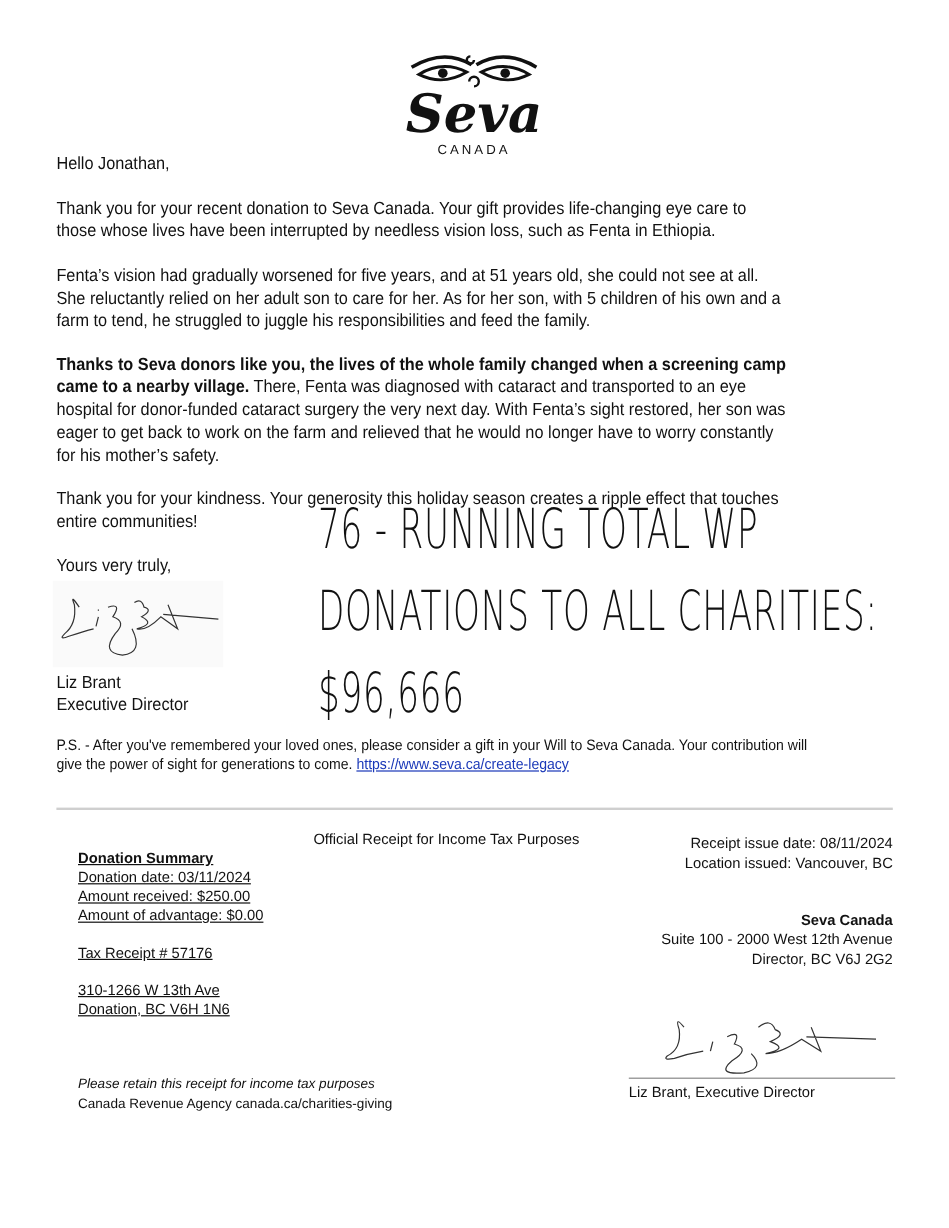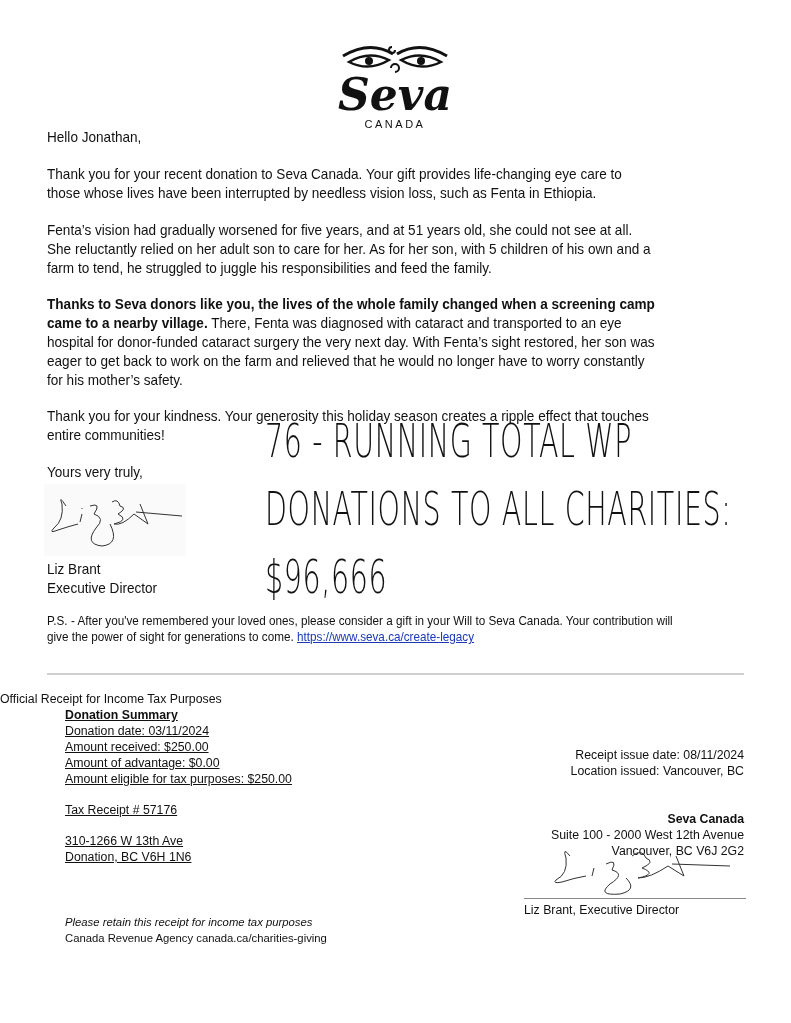--- a/index.html
+++ b/index.html
@@ -81,47 +81,46 @@
 <div class="abs hand" style="left:265px; top:484px; font-size:46px; line-height:50px;">DONATIONS TO ALL CHARITIES:</div>
 <div class="abs hand" style="left:265px; top:552px; font-size:46px; line-height:50px;">$96,666</div>
 
 <div class="abs" style="left:47px; top:613px; width:760px; font-size:12.6px; line-height:16px; transform:scaleX(0.93); transform-origin:left top; white-space:nowrap;">
   <p class="p">P.S. - After you've remembered your loved ones, please consider a gift in your Will to Seva Canada. Your contribution will</p>
   <p class="p"><span>give the power of sight for generations to come. </span><a class="link">https://www.seva.ca/create-legacy</a></p>
 </div>
 
 <div class="abs divider"></div>
 
-<div class="abs rt" style="left:0; width:744px; top:691px; text-align:left;">Official Receipt for Income Tax Purposes</div>
+<div class="abs rt" style="left:0; width:744px; top:691px; text-align:center;">Official Receipt for Income Tax Purposes</div>
 
 <div class="abs rt" style="left:65px; top:707px;text-decoration:underline;">
   <div><b>Donation Summary</b></div>
   <div>Donation date: 03/11/2024</div>
   <div>Amount received: $250.00</div>
   <div>Amount of advantage: $0.00</div>
-  <div>Amount eligible for tax purposes: $250.00</div>
   <div style="height:15px;"></div>
   <div>Tax Receipt # 57176</div>
   <div style="height:15px;"></div>
   <div>310-1266 W 13th Ave</div>
   <div>Donation, BC V6H 1N6</div>
 </div>
 
-<div class="abs" style="left:65px; top:896px; font-size:11.3px; line-height:16px;margin-top:18px;">
+<div class="abs" style="left:65px; top:896px; font-size:11.3px; line-height:16px;">
   <div style="font-style:italic;">Please retain this receipt for income tax purposes</div>
   <div>Canada Revenue Agency canada.ca/charities-giving</div>
 </div>
 
-<div class="abs rt" style="right:47px; top:747px; text-align:right;margin-left:36px;">
+<div class="abs rt" style="right:47px; top:695px; text-align:right;margin-left:36px;">
   <div>Receipt issue date: 08/11/2024</div>
   <div>Location issued: Vancouver, BC</div>
   <div style="height:32px;"></div>
   <div><b>Seva Canada</b></div>
   <div>Suite 100 - 2000 West 12th Avenue</div>
-  <div>Vancouver, BC V6J 2G2</div>
+  <div>Director, BC V6J 2G2</div>
 </div>
 
 <div class="abs" style="left:550px; top:842px; width:190px; height:56px;">
   <svg width="190" height="56" viewBox="0 0 190 56">
     <path d="M20 14 Q12 4 16 16 Q18 32 6 38 Q2 42 12 40 Q24 36 36 34" fill="none" stroke="#333" stroke-width="1"></path>
     <path d="M44 26 L42 34" fill="none" stroke="#333" stroke-width="1"></path>
     <path d="M56 22 Q68 16 62 28 Q76 32 60 42 Q46 54 70 52 Q88 48 76 36" fill="none" stroke="#333" stroke-width="1"></path>
     <path d="M82 14 Q92 6 96 16 Q106 20 92 26 Q108 32 88 36 Q100 36 118 24 L134 34 L126 14 M122 22 L180 24" fill="none" stroke="#333" stroke-width="1"></path>
   </svg>
 </div>

